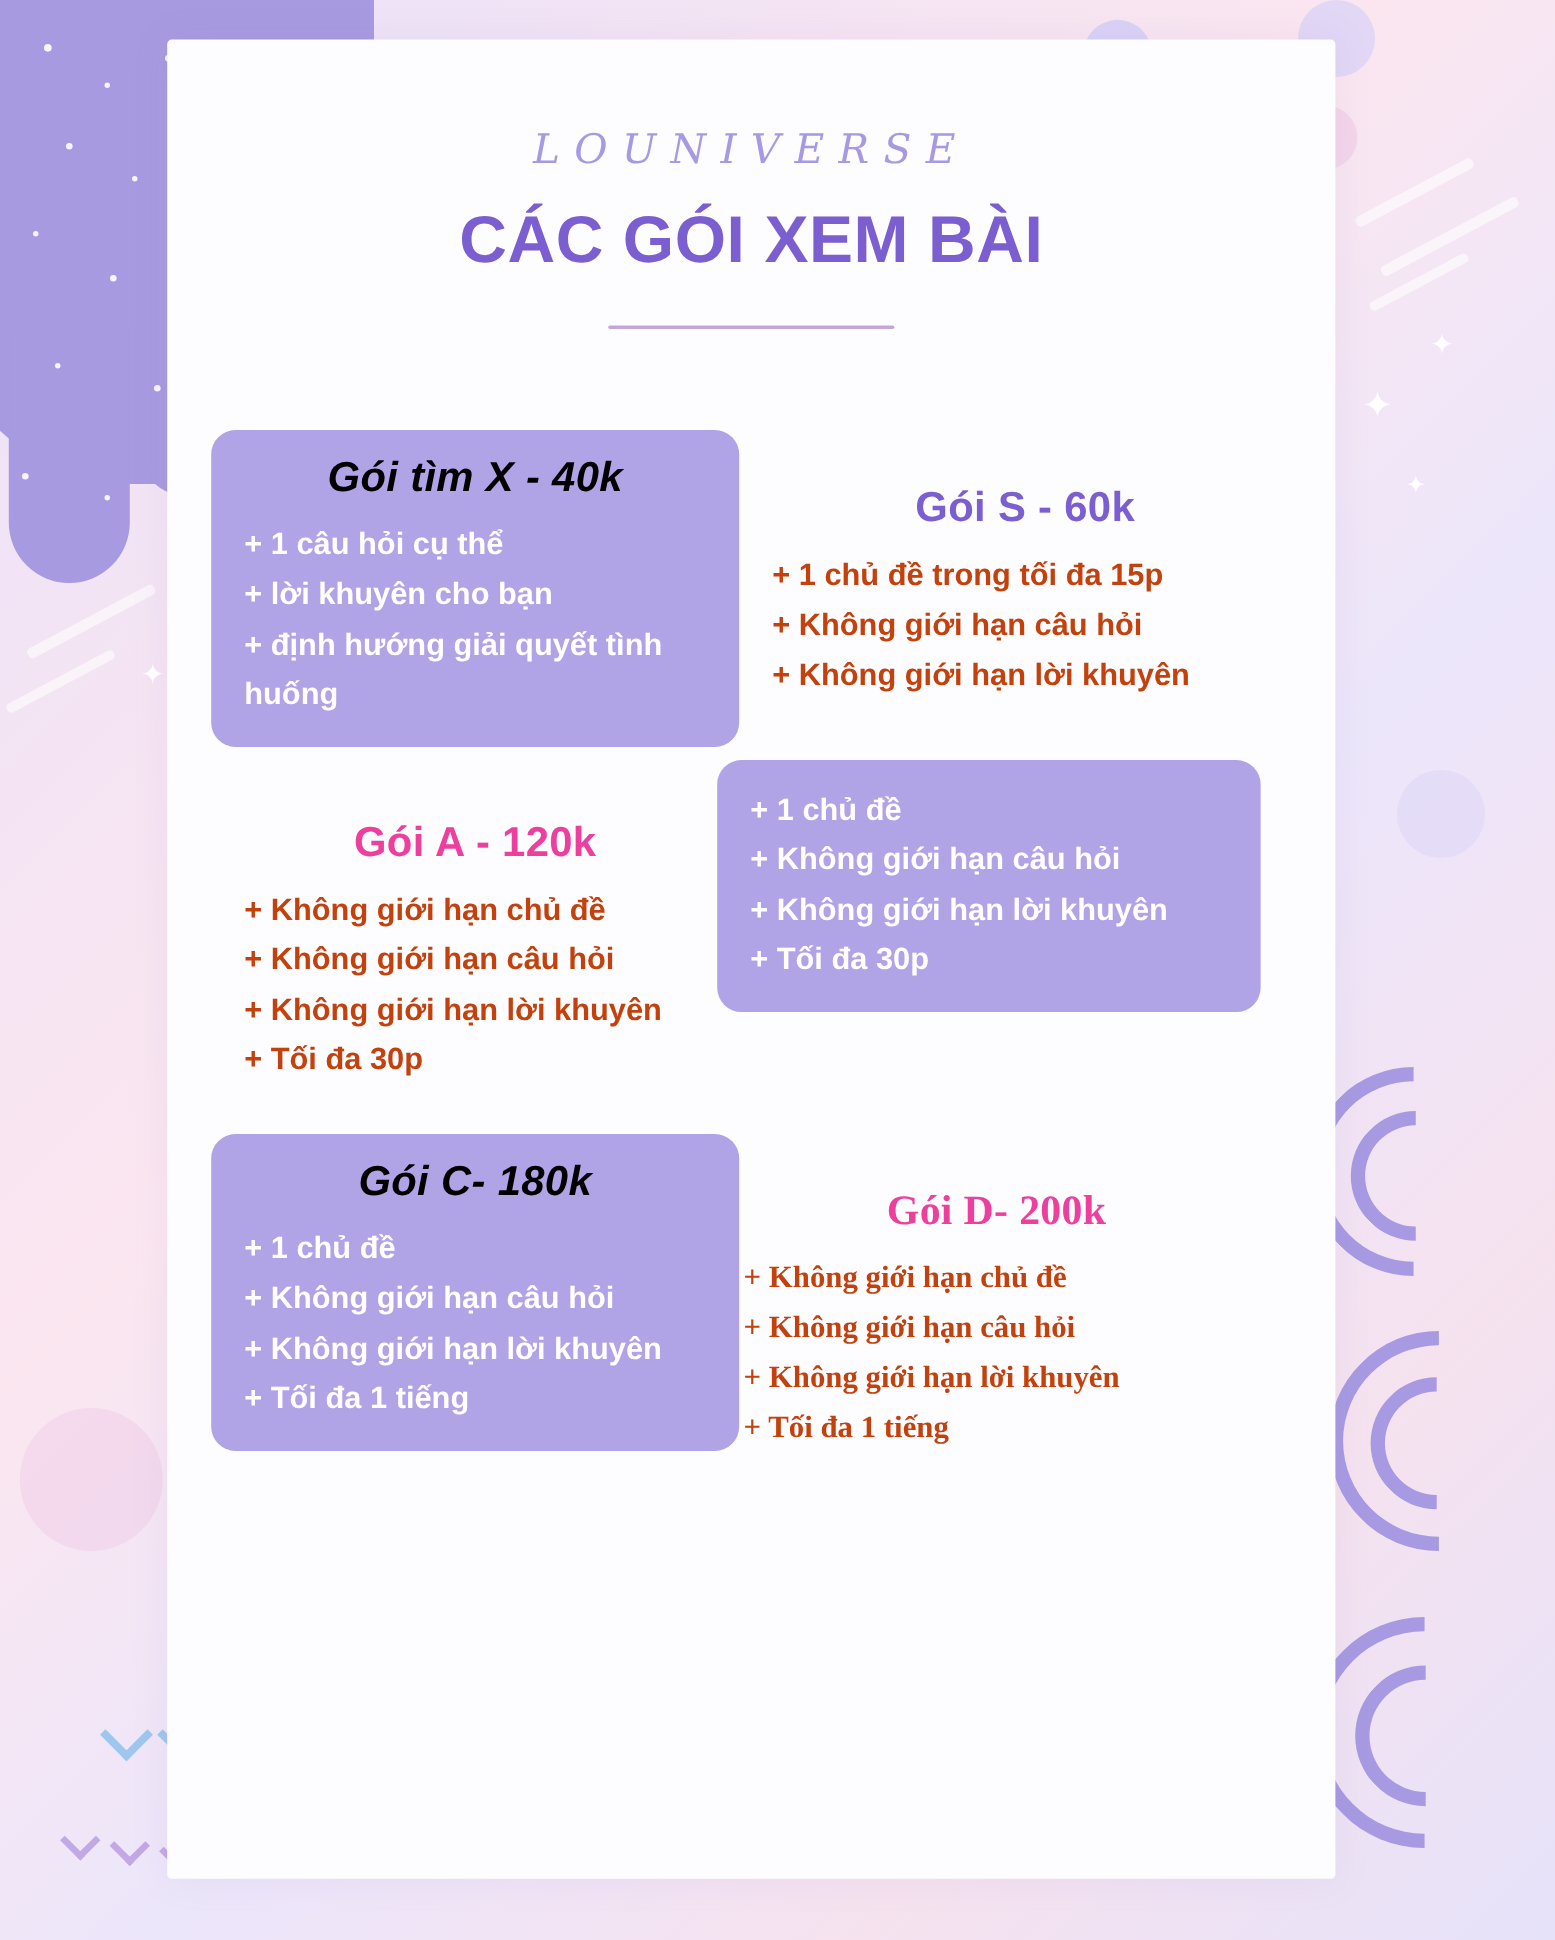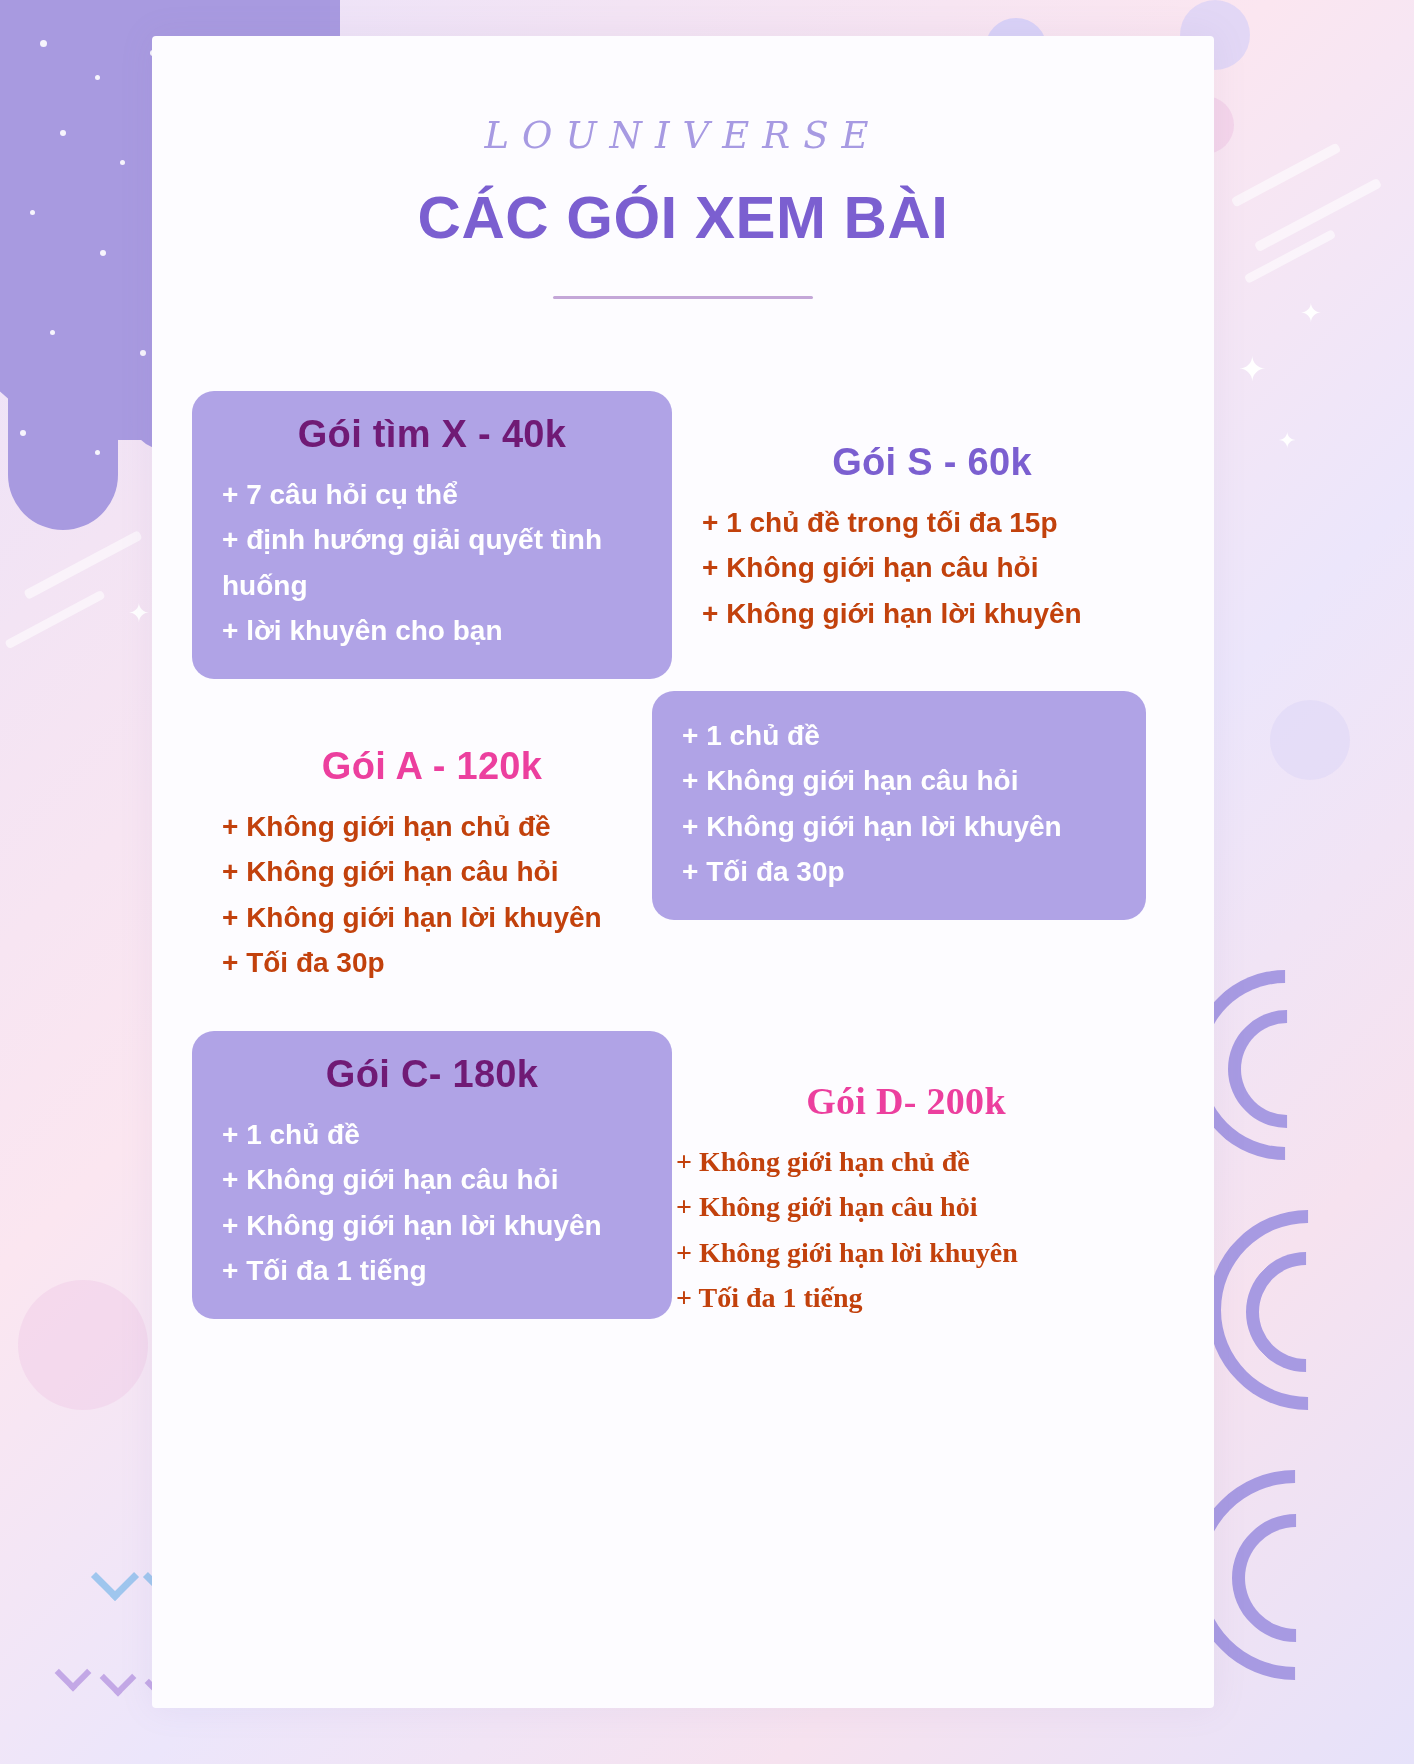--- a/index.html
+++ b/index.html
@@ -136,21 +136,21 @@
     font-weight: 800;
     text-align: center;
     letter-spacing: .3px;
   }
   .pkg ul { margin: 0; padding: 0; list-style: none; }
   .pkg li {
     font-size: 28px;
     line-height: 1.62;
     font-weight: 600;
   }
-  .pkg.filled h3 { color: #701a75; }
+  .pkg.filled h3 { color: #000000; font-style: italic; }
   .pkg.filled li { color: #ffffff; }
   .pkg.plain h3.purple { color: #7b5fd0; }
   .pkg.plain h3.pink { color: #ec3f9e; }
   .pkg.plain li { color: #c2410c; }
 </style>
 </head>
 <body>
 
 <div id="page">
 
@@ -219,23 +219,23 @@
       <div>CÁC GÓI XEM BÀI</div>
     </div>
 
     <div class="rule"></div>
 
     <div class="packages">
 
       <div class="pkg filled" style="left:40px;top:40px;width:480px;">
         <h3>Gói tìm X - 40k</h3>
         <ul>
-          <li>+ 7 câu hỏi cụ thể</li>
+          <li>+ 1 câu hỏi cụ thể</li>
+          <li>+ lời khuyên cho bạn</li>
           <li>+ định hướng giải quyết tình huống</li>
-          <li>+ lời khuyên cho bạn</li>
         </ul>
       </div>
 
       <div class="pkg plain" style="left:520px;top:68px;width:520px;">
         <h3 class="purple">Gói S - 60k</h3>
         <ul>
           <li>+ 1 chủ đề trong tối đa 15p</li>
           <li>+ Không giới hạn câu hỏi</li>
           <li>+ Không giới hạn lời khuyên</li>
         </ul>

